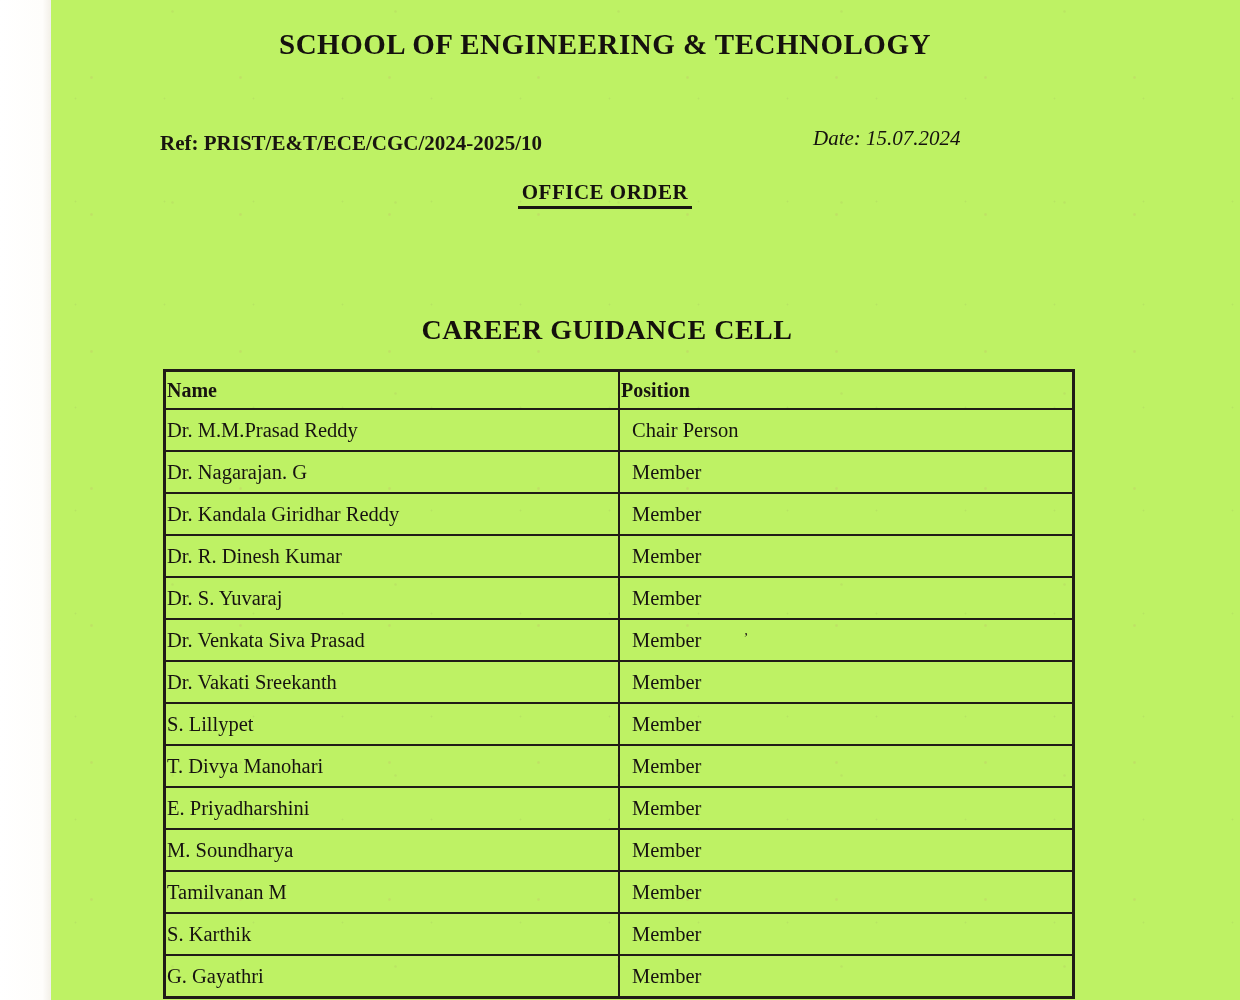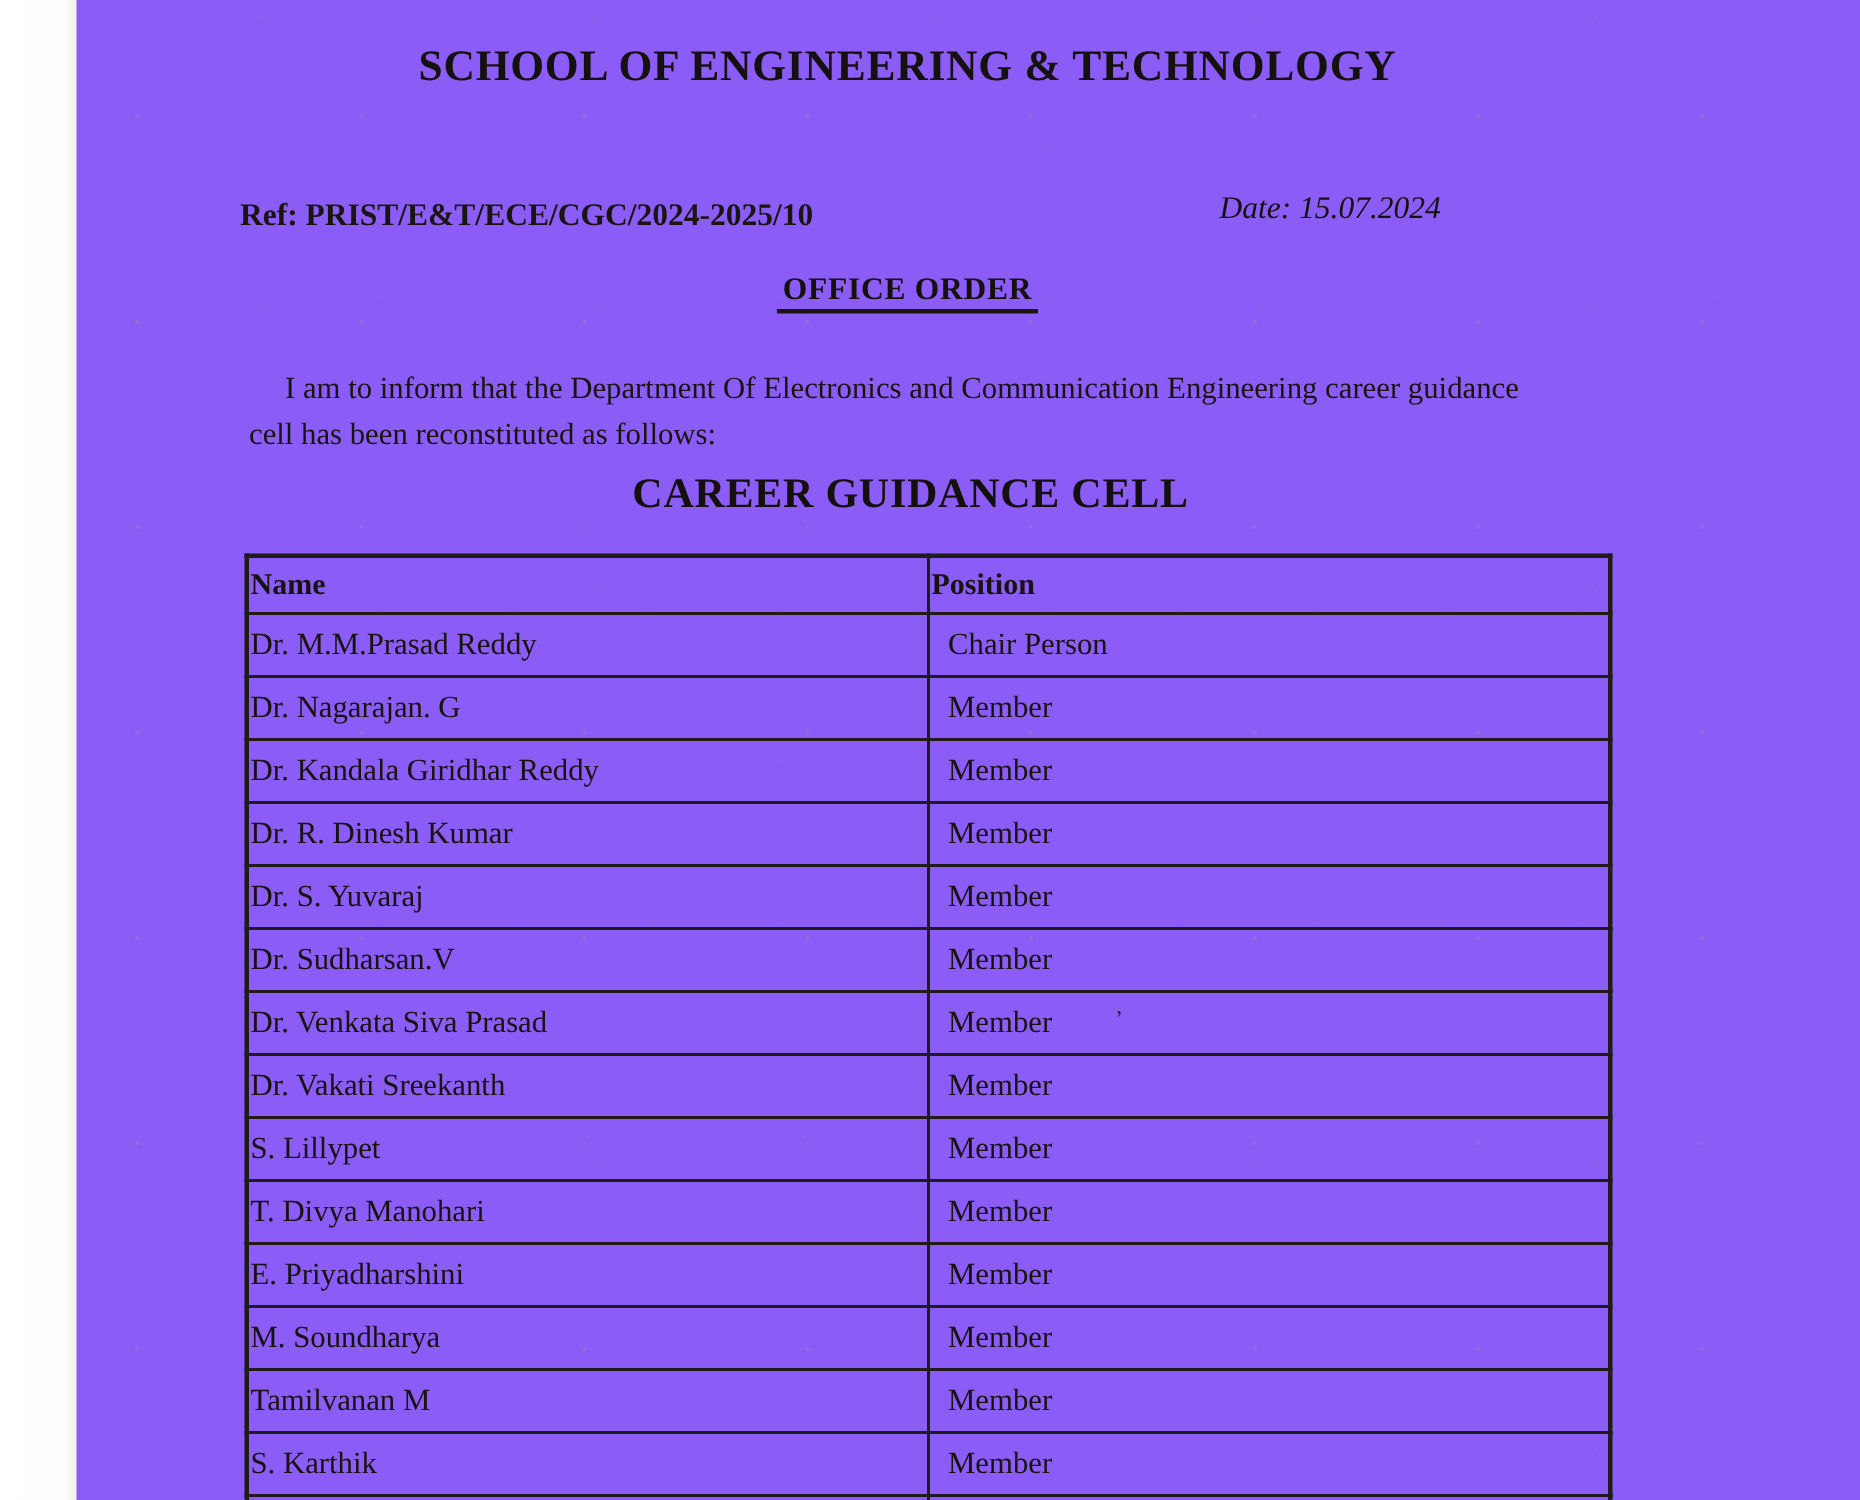--- a/index.html
+++ b/index.html
@@ -5,21 +5,21 @@
   html, body { margin: 0; padding: 0; }
   body {
     width: 1240px; height: 1000px;
     background: #ffffff;
     font-family: "Liberation Serif", serif;
     overflow: hidden;
   }
   .page {
     position: relative;
     width: 1240px; height: 1000px;
-    background: #8b5cf6;
+    background: #bef264;
     color: #1a1613;
     overflow: hidden;
   }
   
   .page::before {
     content: "";
     position: absolute; inset: 0;
     background-image:
       radial-gradient(circle, rgba(193,162,108,0.20) 0.9px, transparent 1.8px),
       radial-gradient(circle, rgba(166,144,96,0.13) 0.8px, transparent 1.6px),
@@ -120,21 +120,20 @@
     <div class="doc-title">SCHOOL OF ENGINEERING &amp; TECHNOLOGY</div>
 
     <div class="ref-line">Ref: PRIST/E&amp;T/ECE/CGC/2024-2025/10</div>
 
     <div class="date-line">Date: 15.07.2024</div>
 
     <div class="office-order-wrap">
       <span class="office-order">OFFICE ORDER</span>
     </div>
 
-    <p class="order-body">I am to inform that the Department Of Electronics and Communication Engineering  career guidance cell has been reconstituted as follows:</p>
 
     <div class="section-heading">CAREER GUIDANCE CELL</div>
 
     <table class="committee">
       <thead>
         <tr>
           <th style="width:450px;">Name</th>
           <th style="width:450px;">Position</th>
         </tr>
       </thead>
@@ -153,24 +152,20 @@
           </tr>
           <tr>
             <td class="name-cell">Dr. R. Dinesh Kumar</td>
             <td class="pos-cell">Member</td>
           </tr>
           <tr>
             <td class="name-cell">Dr. S. Yuvaraj</td>
             <td class="pos-cell">Member</td>
           </tr>
           <tr>
-            <td class="name-cell">Dr. Sudharsan.V</td>
-            <td class="pos-cell">Member</td>
-          </tr>
-          <tr>
             <td class="name-cell">Dr. Venkata Siva Prasad</td>
             <td class="pos-cell">Member<span class="stray-mark">’</span></td>
           </tr>
           <tr>
             <td class="name-cell">Dr. Vakati Sreekanth</td>
             <td class="pos-cell">Member</td>
           </tr>
           <tr>
             <td class="name-cell">S. Lillypet</td>
             <td class="pos-cell">Member</td>

